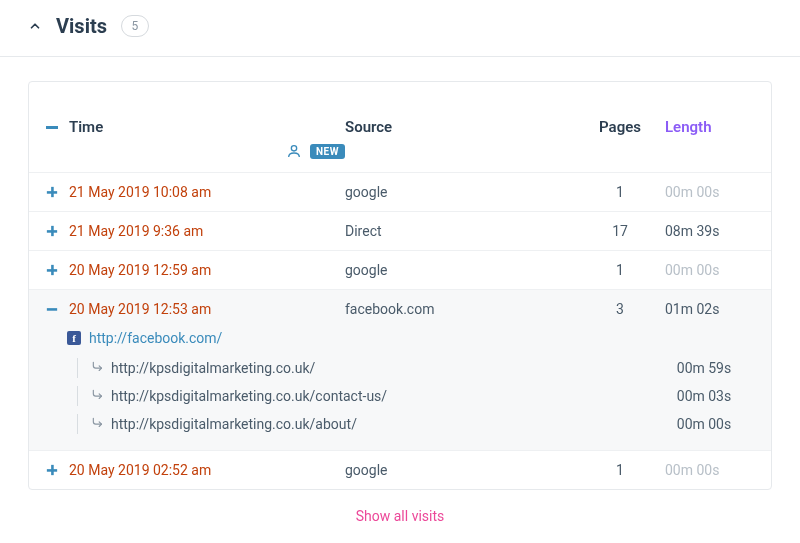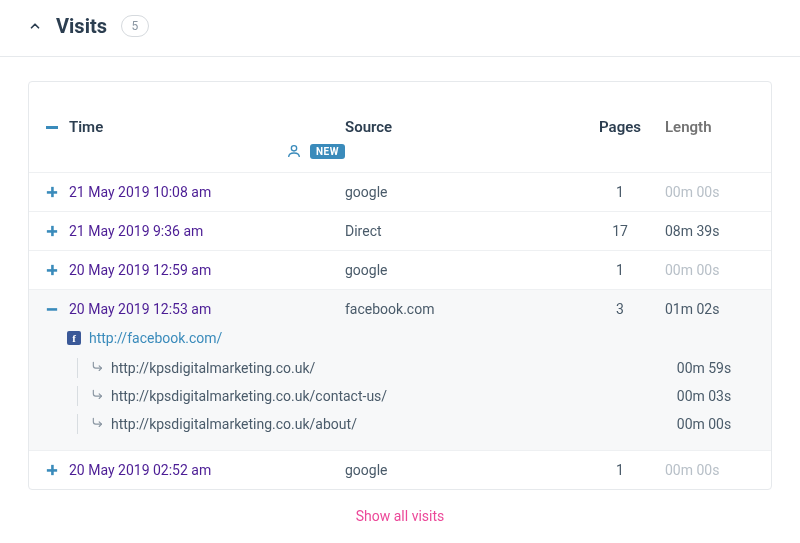--- a/index.html
+++ b/index.html
@@ -68,21 +68,21 @@
   .toggle {
     width:14px; height:14px;
     display:inline-flex; align-items:center; justify-content:center;
     color:#3a8bbb;
     font-weight:700;
     font-size:18px;
     line-height:1;
     cursor:pointer;
     flex-shrink:0;
   }
-  .time-txt { color:#4c1d95; }
+  .time-txt { color:#c2410c; }
   .time-header-extras {
     margin-left:auto;
     display:flex; align-items:center; gap:8px;margin-top:48px;
   }
   .person-icon { width:16px; height:16px; color:#3a8bbb; }
   .new-badge {
     background:#3a8bbb;
     color:#fff;
     font-size:10px;
     font-weight:700;
@@ -170,21 +170,21 @@
               <svg viewBox="0 0 24 24" fill="none" stroke="#3a8bbb" stroke-width="2">
                   <circle cx="12" cy="8" r="4"></circle>
                   <path d="M4 21c0-4 4-6 8-6s8 2 8 6"></path>
                 </svg>
             </span>
             <span class="new-badge">NEW</span>
           </span>
         </div>
         <div class="col-source" style="font-weight:600;color:#2c3e50;">Source</div>
         <div class="col-pages" style="font-weight:600;color:#2c3e50;">Pages</div>
-        <div class="col-length" style="font-weight:600;color:#737373;">Length</div>
+        <div class="col-length" style="font-weight:600;color:#8b5cf6;">Length</div>
       </div>
 
       <div id="tbody">
           <div class="row">
             <div class="col-time">
               <span class="toggle">
                 <svg width="12" height="12" viewBox="0 0 14 14">
                   <rect x="6" y="1" width="3" height="12" fill="#3a8bbb"></rect>
                   <rect x="1" y="6" width="12" height="3" fill="#3a8bbb"></rect>
                 </svg>

